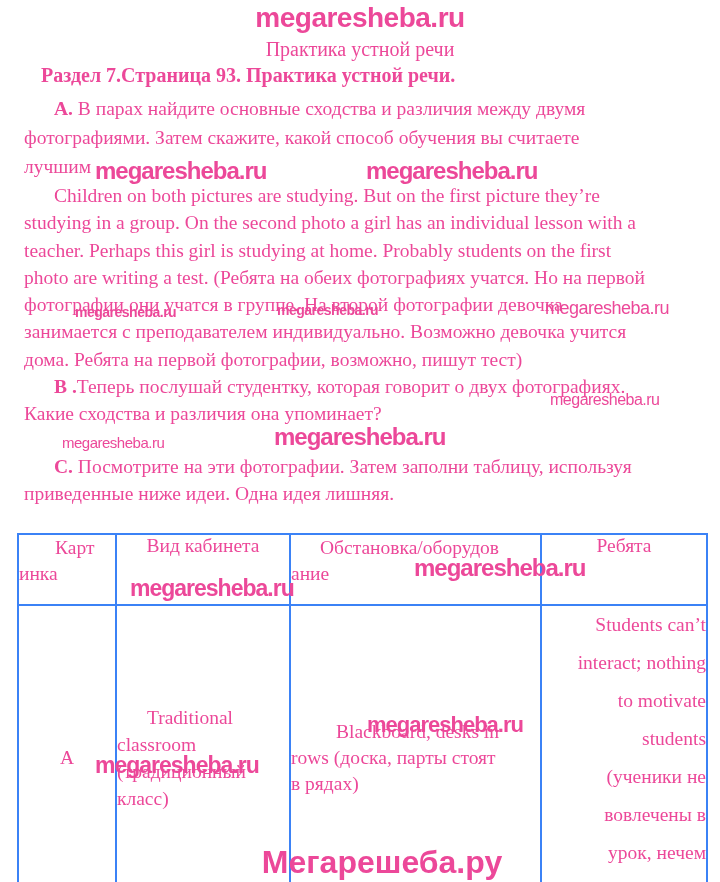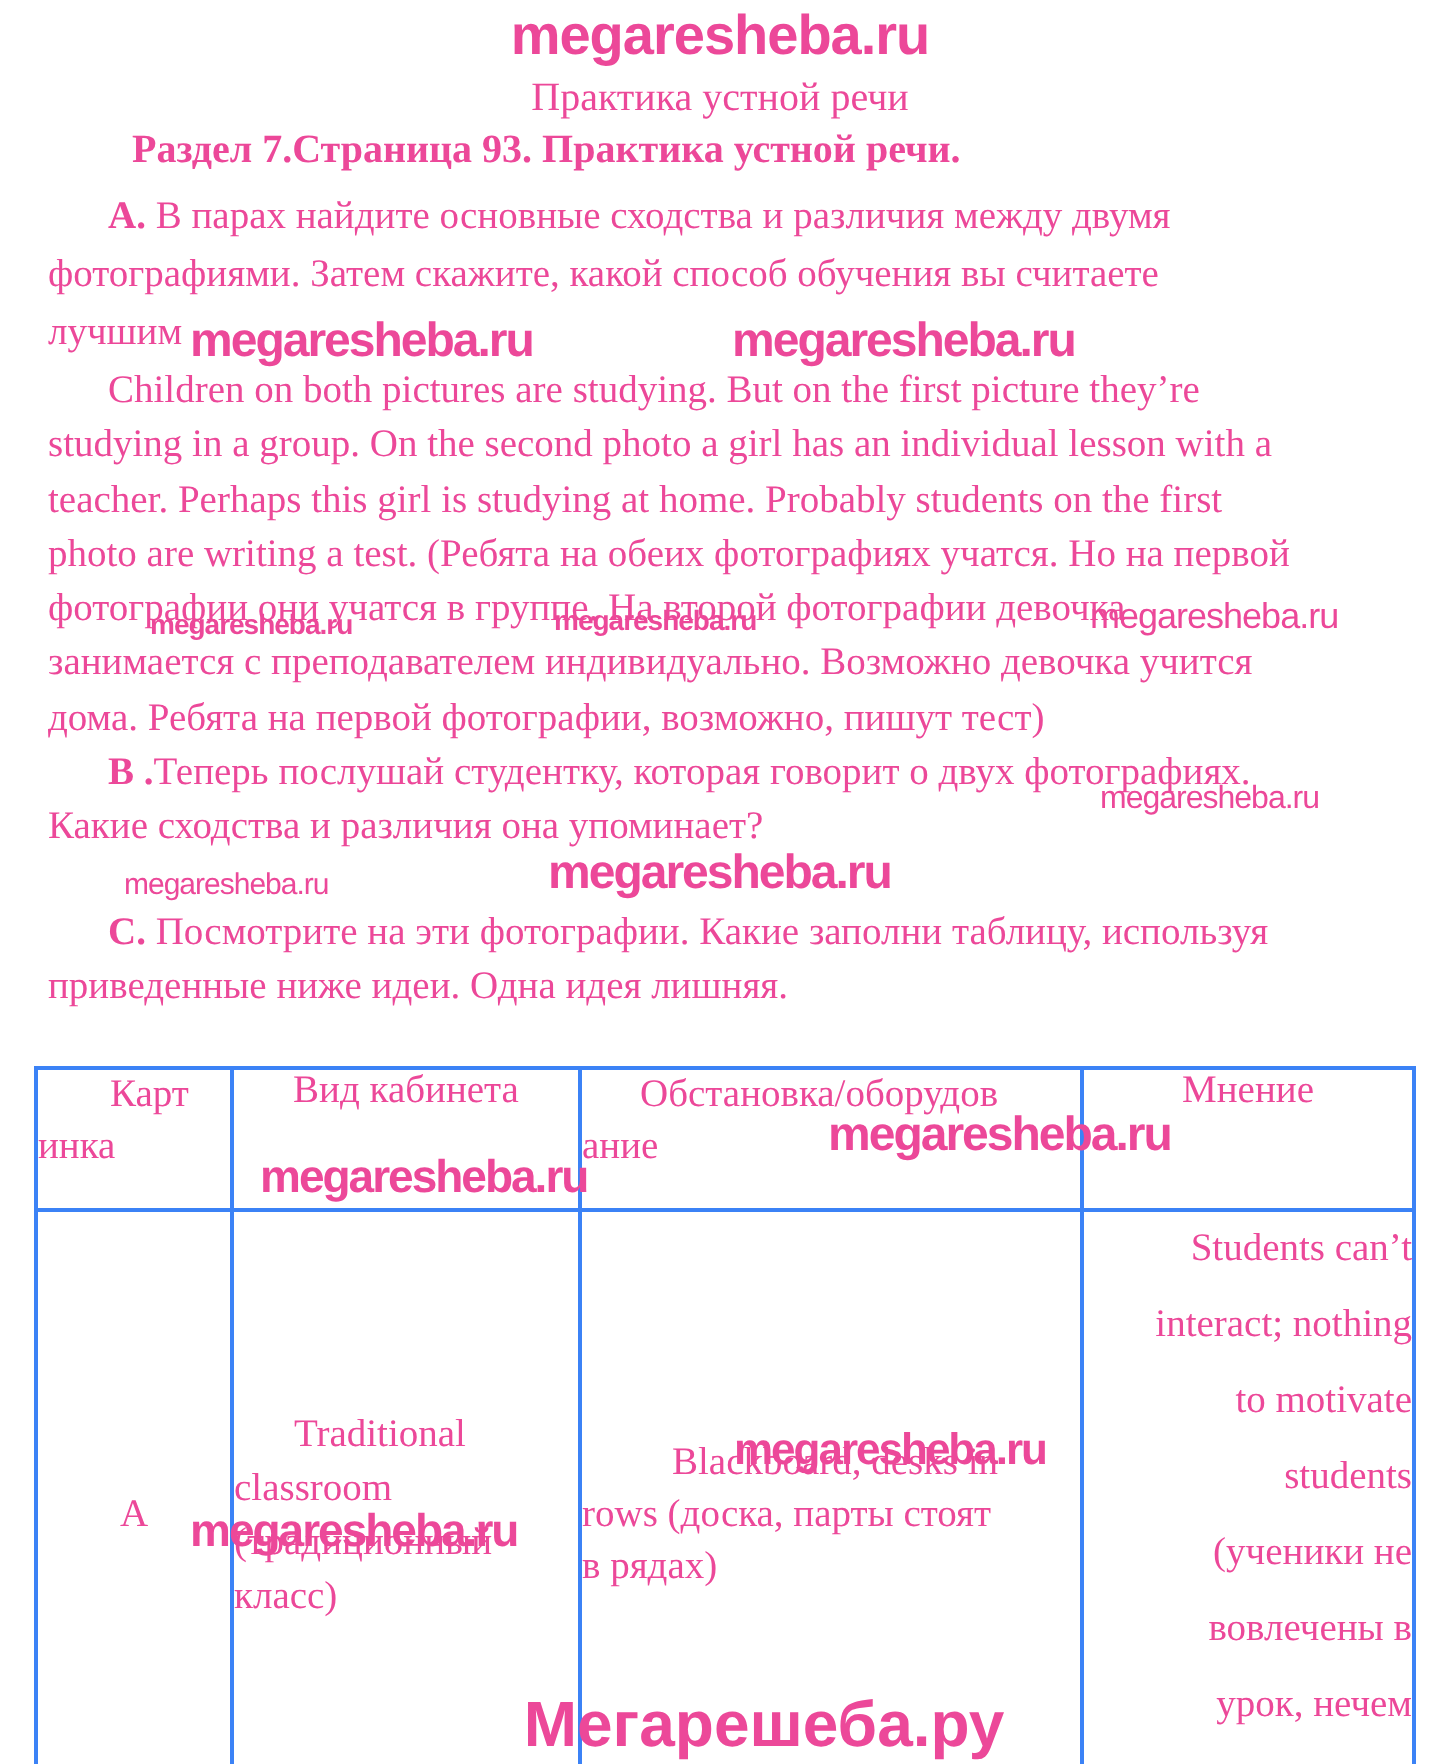--- a/index.html
+++ b/index.html
@@ -10,21 +10,21 @@
   .site-header{
     position:absolute;top:2px;left:0;width:720px;text-align:center;
     font-family:"Liberation Sans",sans-serif;font-weight:bold;font-size:28px;
     letter-spacing:-0.5px;
   }
   .doc-title{
     position:absolute;top:38px;left:0;width:720px;text-align:center;
     font-weight:normal;font-size:20px;
   }
   .doc-subtitle{
-    position:absolute;top:64px;left:66px;font-weight:bold;font-size:20px;
+    position:absolute;top:64px;left:41px;font-weight:bold;font-size:20px;
   }
   .para{
     position:absolute;left:24px;width:702px;font-size:19.5px;
     white-space:pre-line;text-indent:30px;
   }
   .para-a{top:94px;line-height:29px;}
   .para-answer{top:182px;line-height:27.3px;}
   .para-b{top:373px;line-height:27px;}
   .para-c{top:453px;line-height:27px;}
   .task-label{font-weight:bold;white-space:pre;}
@@ -77,38 +77,38 @@
 studying in a group. On the second photo a girl has an individual lesson with a
 teacher. Perhaps this girl is studying at home. Probably students on the first
 photo are writing a test. (Ребята на обеих фотографиях учатся. Но на первой
 фотографии они учатся в группе. На второй фотографии девочка
 занимается с преподавателем индивидуально. Возможно девочка учится
 дома. Ребята на первой фотографии, возможно, пишут тест)</div>
 
   <div class="para para-b"><span class="task-label">В .</span><span>Теперь послушай студентку, которая говорит о двух фотографиях.
 Какие сходства и различия она упоминает?</span></div>
 
-  <div class="para para-c"><span class="task-label">С. </span><span>Посмотрите на эти фотографии. Какие заполни таблицу, используя
+  <div class="para para-c"><span class="task-label">С. </span><span>Посмотрите на эти фотографии. Затем заполни таблицу, используя
 приведенные ниже идеи. Одна идея лишняя.</span></div>
 
   <table class="grid">
     <colgroup>
       <col style="width:98px">
       <col style="width:174px">
       <col style="width:251px">
       <col style="width:166px">
     </colgroup>
     <tbody>
         <tr class="hdr-row">
       <th class="th-picture">Карт
 инка</th>
       <th class="th-room">Вид кабинета</th>
       <th class="th-equip">Обстановка/оборудов
 ание</th>
-      <th class="th-opinion">Мнение</th>
+      <th class="th-opinion">Ребята</th>
     </tr>
     <tr class="data-row">
       <td class="td-picture">A</td>
       <td class="td-room">Traditional
 classroom
 (традиционный
 класс)</td>
       <td class="td-equip">Blackboard, desks in
 rows (доска, парты стоят
 в рядах)</td>

